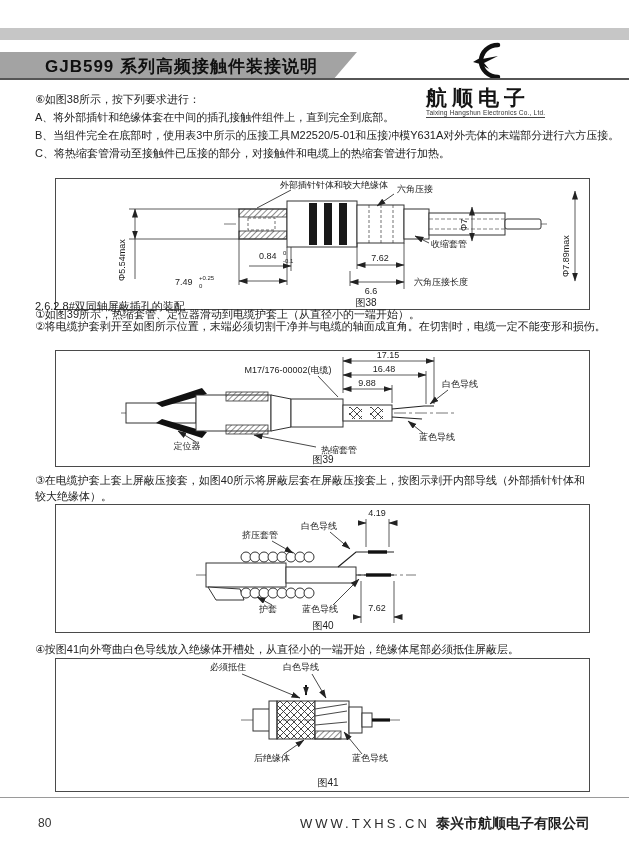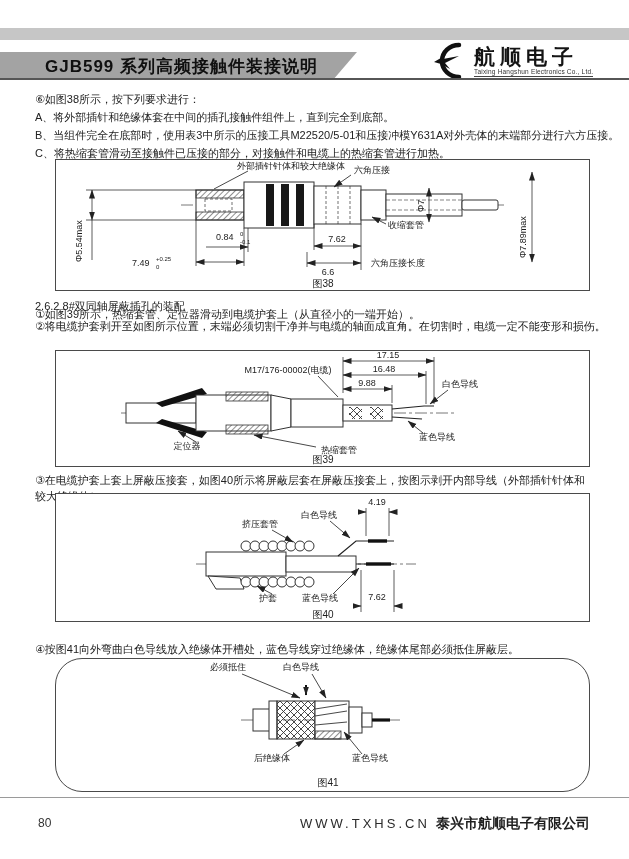--- a/index.html
+++ b/index.html
@@ -11,35 +11,35 @@
   }
   .topbar { position:absolute; top:28px; left:0; width:629px; height:12px; background:#c6c6c6; }
   .banner {
     position:absolute; top:52px; left:0; width:357px; height:27px; background:#a3a3a3;
     clip-path:polygon(0 0,100% 0,93.5% 100%,0 100%);
   }
   .banner .title {
     position:absolute; left:45px; top:3px; font-size:17px; font-weight:bold;
     color:#101010; letter-spacing:1px; white-space:nowrap;
   }
-  .logo { position:absolute; top:42px; left:426px; display:flex; align-items:center; gap:6px; }
+  .logo { position:absolute; top:42px; left:426px; display:flex; align-items:center; gap:6px;flex-direction:column; }
   .logo .texts { display:flex; flex-direction:column; }
   .logo .cn { font-size:21px; font-weight:bold; color:#141414; letter-spacing:5px; white-space:nowrap; line-height:23px; }
   .logo .en { font-size:6.5px; color:#333; letter-spacing:0.2px; white-space:nowrap; border-bottom:1px solid #444; padding-bottom:1px; }
   .header-rule { position:absolute; top:78px; left:0; width:629px; height:2px; background:#565656; }
   .bodytext {
     position:absolute; left:35px; width:575px; font-size:11px; color:#222;
     line-height:16px; white-space:nowrap;
   }
   .wraptext { white-space:normal; }
   .figbox { position:absolute; left:55px; width:535px; border:1px solid #4a4a4a; background:#fff; }
-  #figbox38 { top:159px; height:132px; }
+  #figbox38 { top:178px; height:132px;padding-left:43px; }
   #figbox39 { top:350px; height:117px; }
-  #figbox40 { top:493px; height:129px; }
-  #figbox41 { top:658px; height:134px;border-radius:27px; }
+  #figbox40 { top:504px; height:129px; }
+  #figbox41 { top:658px; height:134px; }
   .figbox svg { display:block; }
   svg text { font-size:9px; fill:#1c1c1c; }
   svg text.tol { font-size:6px; }
   svg text.cap { font-size:10px; }
   .footer-rule { position:absolute; top:797px; left:0; width:629px; height:1px; background:#9a9a9a; }
   .page-num { position:absolute; top:816px; left:38px; font-size:12px; color:#333; }
   .website { position:absolute; top:816px; left:300px; font-size:13px; letter-spacing:3px; color:#2b2b2b; }
   .company { position:absolute; top:815px; left:436px; font-size:14px; font-weight:bold; color:#1e1e1e; }
   .ol { fill:#fff; stroke:#333; stroke-width:1; }
   .dim { stroke:#333; stroke-width:0.8; fill:none; }
@@ -258,21 +258,21 @@
     <text x="263" y="24" text-anchor="middle">白色导线</text>
     <polyline class="ldr" points="274,27 294,44" marker-end="url(#arr)"></polyline>
     <text x="212" y="107" text-anchor="middle">护套</text>
     <polyline class="ldr" points="216,100 201,92" marker-end="url(#arr)"></polyline>
     <text x="264" y="107" text-anchor="middle">蓝色导线</text>
     <polyline class="ldr" points="277,100 303,74" marker-end="url(#arr)"></polyline>
     <text class="cap" x="267" y="124" text-anchor="middle">图40</text>
   </svg>
 </div>
 
-<p class="bodytext" style="top:641px">④按图41向外弯曲白色导线放入绝缘体开槽处，蓝色导线穿过绝缘体，绝缘体尾部必须抵住屏蔽层。</p>
+<p class="bodytext" style="top:641px">④按图41向外弯曲白色导线放入绝缘体开槽处，从直径小的一端开始，绝缘体尾部必须抵住屏蔽层。</p>
 
 <div class="figbox" id="figbox41">
   <svg width="533" height="132" viewBox="0 0 533 132">
     <line class="cl" x1="185" y1="61" x2="345" y2="61"></line>
     <rect class="ol" x="197" y="50" width="18" height="22"></rect>
     <rect class="ol" x="213" y="42" width="8" height="38"></rect>
     <rect x="221" y="42" width="38" height="38" fill="url(#xhatch)" stroke="#333" stroke-width="1"></rect>
     <rect class="ol" x="259" y="42" width="34" height="38"></rect>
     <line x1="259" y1="50" x2="291" y2="45" stroke="#333" stroke-width="0.9"></line>
     <line x1="259" y1="57" x2="291" y2="52" stroke="#333" stroke-width="0.9"></line>

